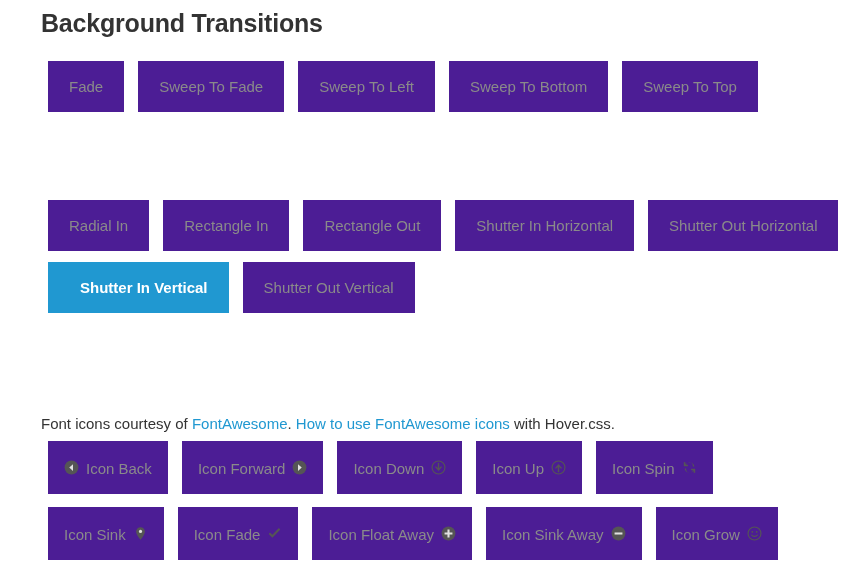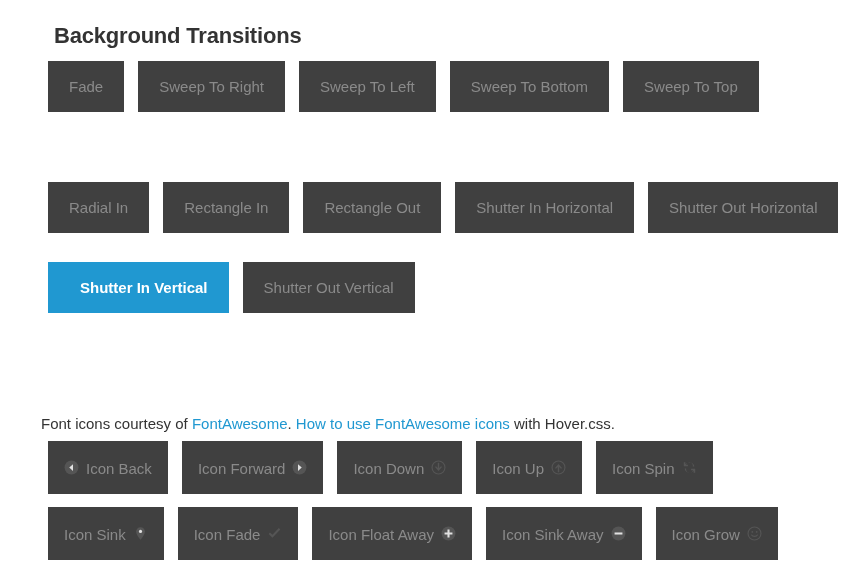--- a/index.html
+++ b/index.html
@@ -15,23 +15,23 @@
     -webkit-font-smoothing: antialiased;
   }
   .page {
     position: relative;
     width: 846px;
     height: 564px;
     padding: 0;
     box-sizing: border-box;
   }
   .section-heading {
-    margin: 13px;
+    margin: 0;
     padding: 0;
-    font-size: 22px;
+    font-size: 25px;
     line-height: 30px;
     font-weight: bold;
     color: #333333;
     letter-spacing: -0.2px;
   }
   #heading-bg {
     position: absolute;
     left: 41px;
     top: 8px;
   }
@@ -42,21 +42,21 @@
   }
   .btn-row {
     position: absolute;
     left: 41px;
     right: 0;
     white-space: nowrap;
   }
   .btn {
     display: inline-block;
     vertical-align: top;
-    background: #404040;
+    background: #4c1d95;
     color: #8a8a8a;
     font-size: 15px;
     line-height: 17px;
     padding: 17px 21px;
     margin: 0 7px 14px 7px;
     border: 0;
     border-radius: 0;
     box-sizing: border-box;
     text-align: center;
     cursor: pointer;
@@ -67,21 +67,21 @@
     user-select: none;
   }
   .btn.active {
     background: #2098d1;
     color: #ffffff;
     font-weight: bold;
     padding-left: 32px;
   }
   .row-1 { top: 61px; }
   .row-2 { top: 128px; }
-  .row-3 { top: 182px; }
+  .row-3 { top: 200px; }
   .row-4 { top: 262px; }
 
   .icon-row { }
   .icon-row-1 { top: 441px; }
   .icon-row-2 { top: 507px; }
 
   .btn-icon {
     padding: 17px 16px;
   }
   .btn-icon .lbl {
@@ -118,21 +118,21 @@
   }
 </style>
 </head>
 <body>
 
 <div class="page">
 
   <h2 class="section-heading" id="heading-bg">Background Transitions</h2>
 
   <div class="btn-row row-1">
-    <button class="btn">Fade</button><button class="btn">Sweep To Right</button><button class="btn">Sweep To Left</button><button class="btn">Sweep To Bottom</button><button class="btn">Sweep To Top</button>
+    <button class="btn">Fade</button><button class="btn">Sweep To Fade</button><button class="btn">Sweep To Left</button><button class="btn">Sweep To Bottom</button><button class="btn">Sweep To Top</button>
   </div>
 
 
   <div class="btn-row row-3">
     <button class="btn">Radial In</button><button class="btn">Rectangle In</button><button class="btn">Rectangle Out</button><button class="btn">Shutter In Horizontal</button><button class="btn">Shutter Out Horizontal</button>
   </div>
 
   <div class="btn-row row-4">
     <button class="btn active">Shutter In Vertical</button><button class="btn">Shutter Out Vertical</button>
   </div>

